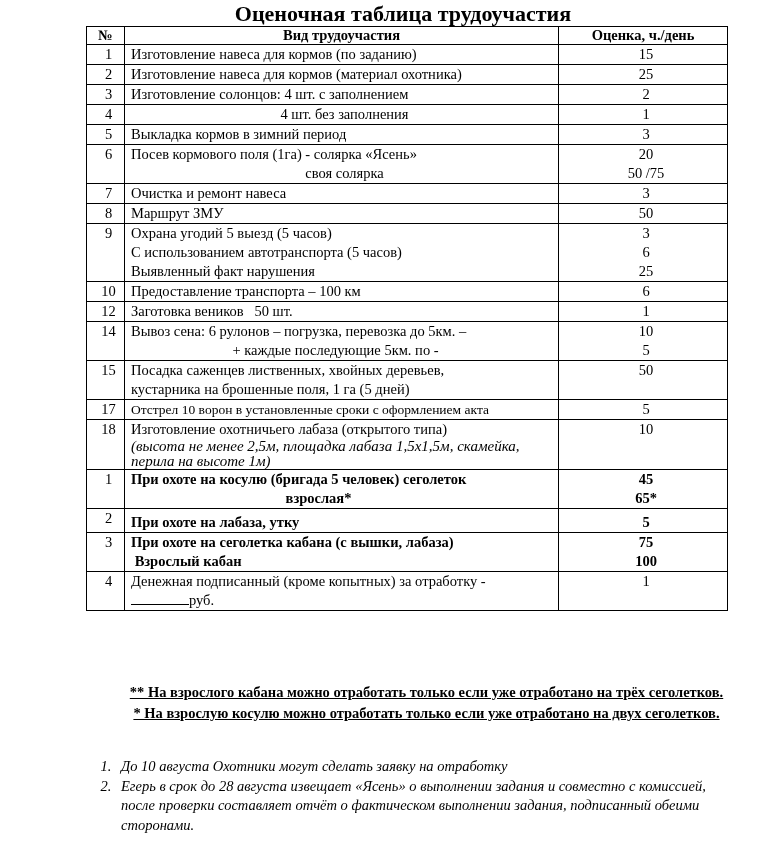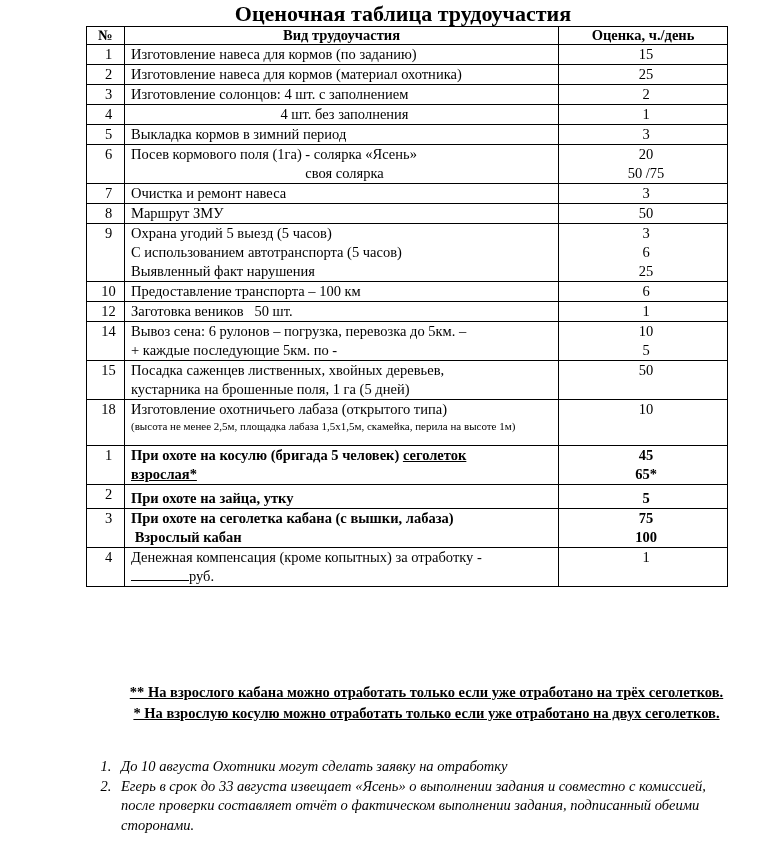--- a/index.html
+++ b/index.html
@@ -21,24 +21,24 @@
     border: 1px solid #000; padding: 0 0 0 6px; vertical-align: top;
   }
   table.main th { font-weight: bold; text-align: center; padding: 0; height: 17px; line-height: 17px; }
   col.c-num { width: 38px; }
   col.c-act { width: 434px; }
   col.c-score { width: 169px; }
   td.num { text-align: center; padding: 0; }
   td.score { text-align: center; padding: 0; }
   td.vmid { vertical-align: middle; }
   .indent-center { display: block; text-align: center; }
-  .indent-right { display: block; text-align: left; padding-right: 18px; }
-  .small { font-size: 11px; line-height: 15px; }
+  .indent-right { display: block; text-align: center; padding-right: 18px; }
+  .small { font-size: 15px; line-height: 15px; font-style: italic; }
   .bold { font-weight: bold; }
-  .u { text-decoration: underline; }
+  .u { }
   .blank { display: inline-block; width: 58px; border-bottom: 1px solid #000; height: 12px; vertical-align: baseline; }
   .footnote {
     position: absolute; left: 86px; width: 641px; text-align: center;
     font-weight: bold; font-size: 14.5px; text-decoration: underline; line-height: 18px; padding-left: 20px;
   }
   ol.notes {
     position: absolute; left: 85px; top: 757px; width: 620px; margin: 0; padding: 0 0 0 30px;
     font-size: 14.5px; line-height: 19.5px;
   }
   ol.notes li { padding-left: 6px; font-style: italic; }
@@ -162,20 +162,25 @@
     <tr style="height:39px">
       <td class="num">15</td>
       <td>
         <div>Посадка саженцев лиственных, хвойных деревьев,</div>
         <div>кустарника на  брошенные поля, 1 га (5 дней)</div>
       </td>
       <td class="score vmid">50</td>
     </tr>
 
 
+    <tr style="height:19px">
+      <td class="num">17</td>
+      <td style="font-size:13.5px">Отстрел 10 ворон  в установленные сроки с оформлением акта</td>
+      <td class="score">5</td>
+    </tr>
 
     <tr style="height:46px">
       <td class="num">18</td>
       <td>
         <div>Изготовление охотничьего лабаза (открытого типа)</div>
         <div class="small">(высота не менее 2,5м, площадка лабаза 1,5х1,5м, скамейка, перила на высоте 1м)</div>
       </td>
       <td class="score vmid">10</td>
     </tr>
 
@@ -187,46 +192,46 @@
         <div class="indent-right" style="padding-right:52px"><span class="u">взрослая*</span></div>
       </td>
       <td class="score bold">
         <div>45</div>
         <div>65*</div>
       </td>
     </tr>
 
     <tr style="height:24px">
       <td class="num">2</td>
-      <td class="bold" style="vertical-align:bottom">При охоте на зайца, утку</td>
+      <td class="bold" style="vertical-align:bottom">При охоте на лабаза, утку</td>
       <td class="score bold" style="vertical-align:bottom">5</td>
     </tr>
 
     <tr style="height:38px">
       <td class="num">3</td>
       <td class="bold">
         <div>При охоте на сеголетка кабана (с вышки, лабаза)</div>
         <div style="white-space:pre"> Взрослый кабан</div>
       </td>
       <td class="score bold">
         <div>75</div>
         <div>100</div>
       </td>
     </tr>
 
     <tr style="height:37px">
       <td class="num">4</td>
       <td>
-        <div>Денежная компенсация  (кроме копытных) за отработку -</div>
+        <div>Денежная подписанный  (кроме копытных) за отработку -</div>
         <div><span class="blank"></span><span>руб.</span></div>
       </td>
       <td class="score">1</td>
     </tr>
   </tbody>
 </table>
 
 <div class="footnote" style="top:704px"> * На взрослую косулю можно отработать только если уже отработано на двух сеголетков.</div>
 <div class="footnote" style="top:683px">** На взрослого кабана можно отработать только если уже отработано на трёх сеголетков.</div>
 
 <ol class="notes">
   <li>До 10 августа  Охотники могут сделать заявку на отработку</li>
-  <li> Егерь в срок до 33 августа извещает «Ясень» о выполнении задания и совместно с комиссией, после проверки составляет отчёт о фактическом выполнении задания, подписанный обеими сторонами.</li>
+  <li> Егерь в срок до 28 августа извещает «Ясень» о выполнении задания и совместно с комиссией, после проверки составляет отчёт о фактическом выполнении задания, подписанный обеими сторонами.</li>
 </ol>
 
 </body></html>

